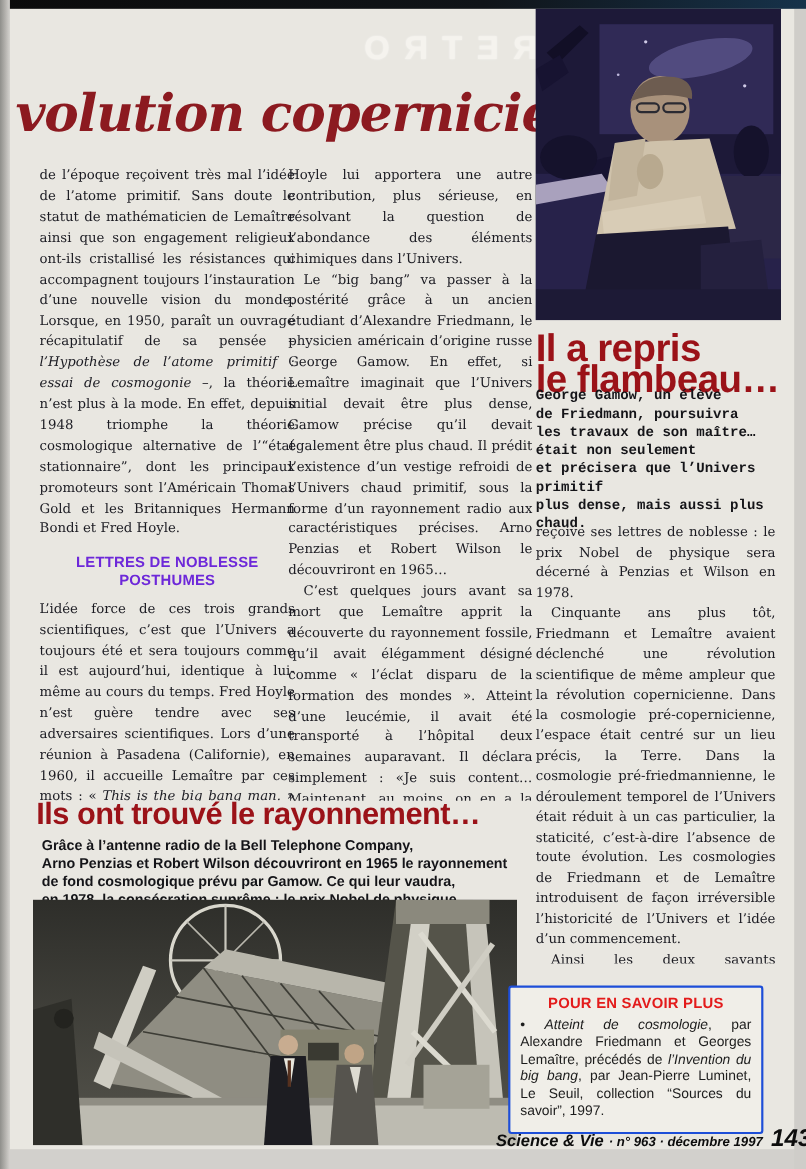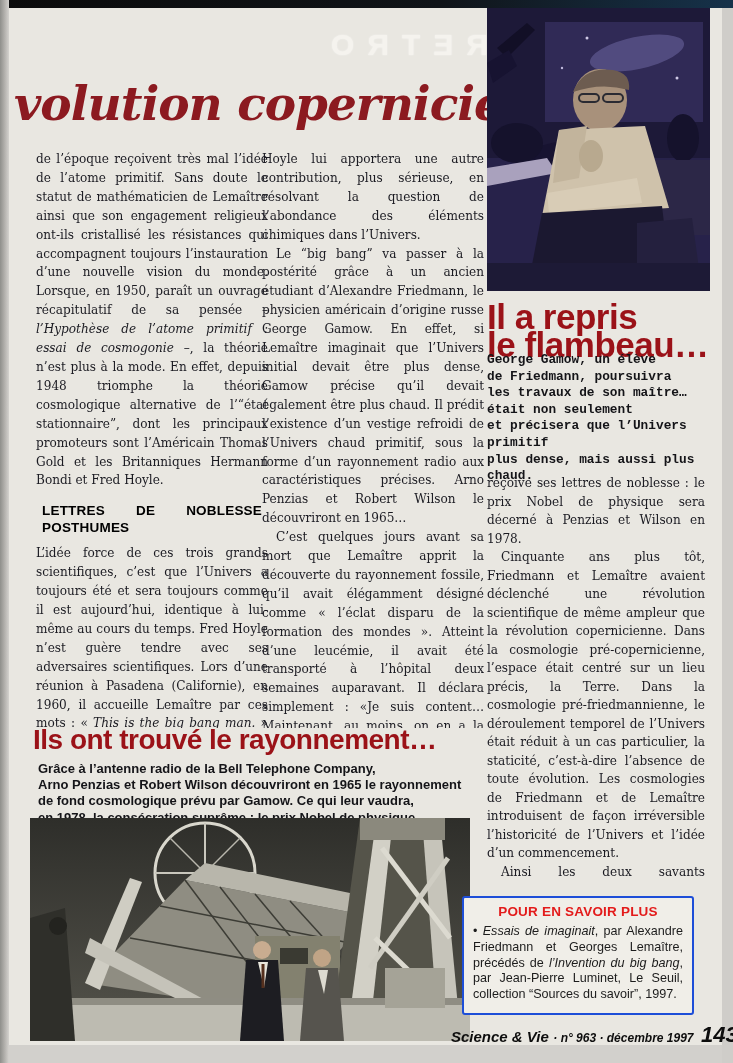--- a/index.html
+++ b/index.html
@@ -35,21 +35,21 @@
     font-family:"DejaVu Serif",serif;font-size:12.1px;line-height:18.9px;
     color:#1b1b22;text-align:justify;overflow:hidden;hyphens:auto;
   }
   .col1{left:36px;top:150px;width:232px;height:578px;}
   .col2{left:262px;top:150px;width:222px;height:578px;}
   .col3{left:487px;top:474px;width:218px;height:402px;line-height:18.5px;}
   .bodycol p{margin:0;}
   .bodycol p.ind{text-indent:14px;}
   .subhead{
     font-family:"Liberation Sans",sans-serif;font-weight:bold;font-size:13.5px;
-    line-height:17px;margin:12px 6px 8px;color:#000000;letter-spacing:.2px;
+    line-height:17px;text-align:center;margin:12px 6px 8px;color:#6d28d9;letter-spacing:.2px;
   }
   .ital{font-style:italic;}
 
   
   .photo1{position:absolute;left:487px;top:8px;width:223px;height:283px;background:#221e3c;overflow:hidden;}
   
   .sb-heading{
     position:absolute;left:487px;top:303px;width:230px;
     font-weight:bold;font-size:35px;line-height:28px;color:#9b1218;letter-spacing:-.5px;
   }
@@ -224,20 +224,20 @@
     <g>
       <circle cx="292" cy="140" r="9" fill="#c0a486"></circle>
       <polygon points="276,150 308,150 314,223 270,223" fill="#56544e"></polygon>
       <polygon points="288,152 298,152 294,176" fill="#dddbd1"></polygon>
     </g>
   </svg>
 </div>
 
 <div class="infobox">
   <div class="infobox-title">POUR EN SAVOIR PLUS</div>
-  <p class="infobox-body"><span>•  </span><span class="ital">Essais de imaginait</span><span>, par Alexandre Friedmann et Georges Lemaître, précédés de </span><span class="ital">l’Invention du big bang</span><span>, par Jean-Pierre Luminet, Le Seuil, collection “Sources du savoir”, 1997.</span></p>
+  <p class="infobox-body"><span>•  </span><span class="ital">Atteint de cosmologie</span><span>, par Alexandre Friedmann et Georges Lemaître, précédés de </span><span class="ital">l’Invention du big bang</span><span>, par Jean-Pierre Luminet, Le Seuil, collection “Sources du savoir”, 1997.</span></p>
 </div>
 
 <div class="footer">
   <span class="mag">Science &amp; Vie</span>
   <span class="meta">· n° 963 · décembre 1997</span>
   <span class="pn">143</span>
 </div>
 
 </body></html>

